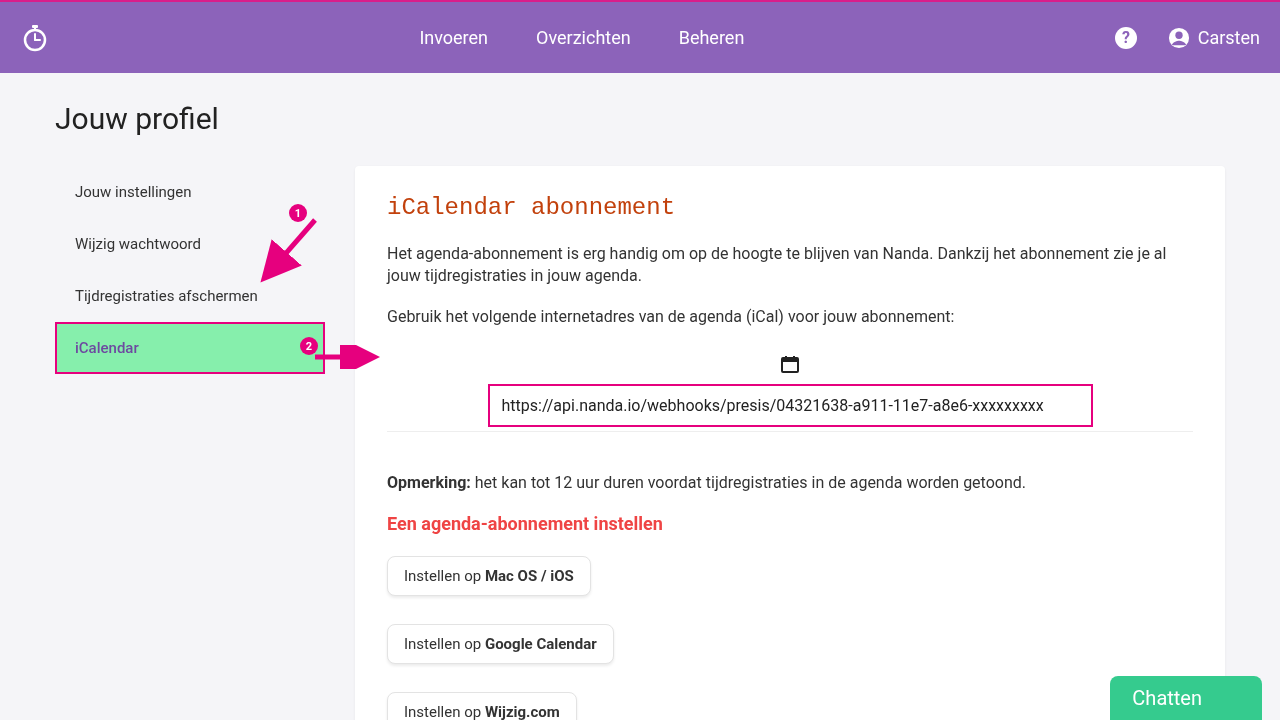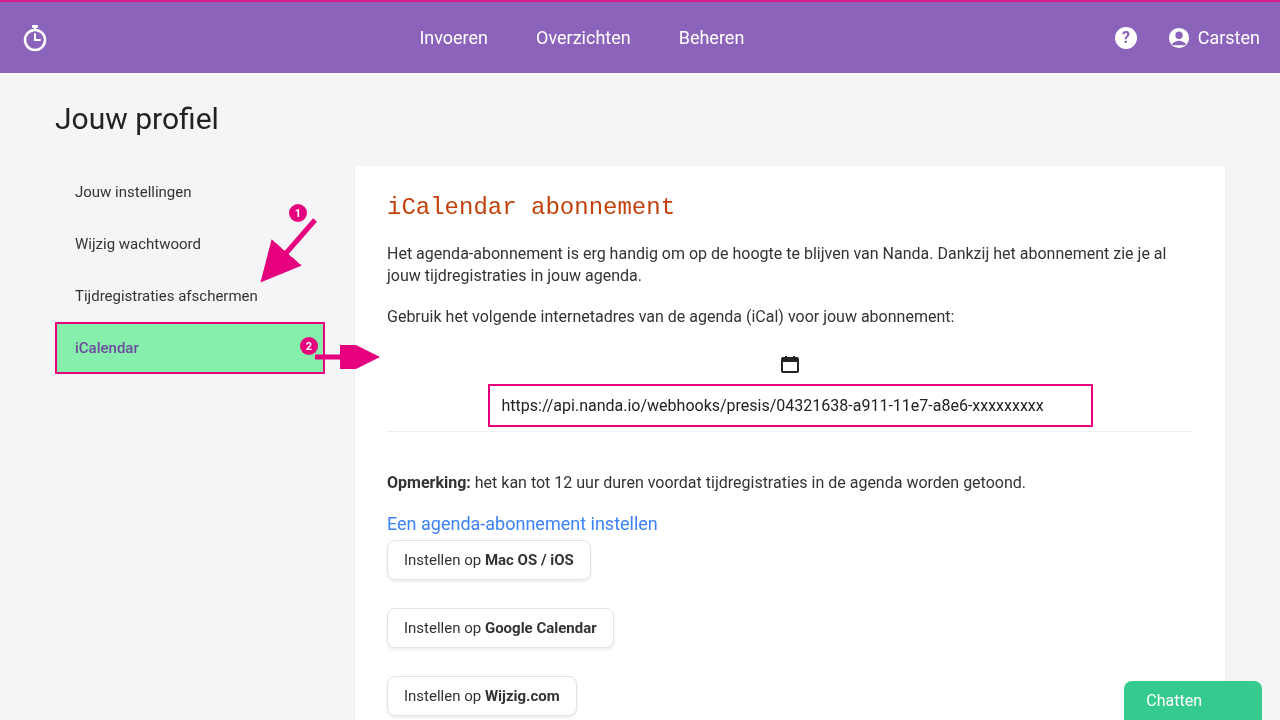--- a/index.html
+++ b/index.html
@@ -101,23 +101,23 @@
   }
   .separator-line{
     border-bottom:1px solid #eee;
     margin-top: 2px;
     margin-bottom: 40px;
   }
   .note { font-size: 16px; color: #333; margin-bottom: 26px;}
   .note b { font-weight: 700; }
   .subheading {
     font-size: 18px;
-    font-weight: 400;
-    color: #3b82f6;
-    margin-bottom: 6px;
+    font-weight: 700;
+    color: #ef4444;
+    margin-bottom: 22px;
   }
   .setup-btn {
     display: inline-block;
     background: #fff;
     border: 1px solid #e3e3e3;
     border-radius: 8px;
     padding: 10px 16px;
     font-size: 15px;
     color: #333;
     box-shadow: 0 2px 3px rgba(0,0,0,0.08);
@@ -126,21 +126,21 @@
   }
   .setup-btn b { font-weight: 700; }
   .chat-widget {
     position: absolute;
     right: 18px;
     bottom: 0;
     background: #35cb8e;
     color: #fff;
     padding: 10px 60px 10px 22px;
     border-radius: 8px 8px 0 0;
-    font-size: 16px;
+    font-size: 20px;
     cursor: pointer;
   }
   
   .anno { position: absolute; pointer-events: none; }
   .badge {
     width: 18px; height: 18px; border-radius: 50%;
     background: #e6007e; color: #fff; font-size: 11px; font-weight: 700;
     display: flex; align-items: center; justify-content: center;
   }
 </style>

